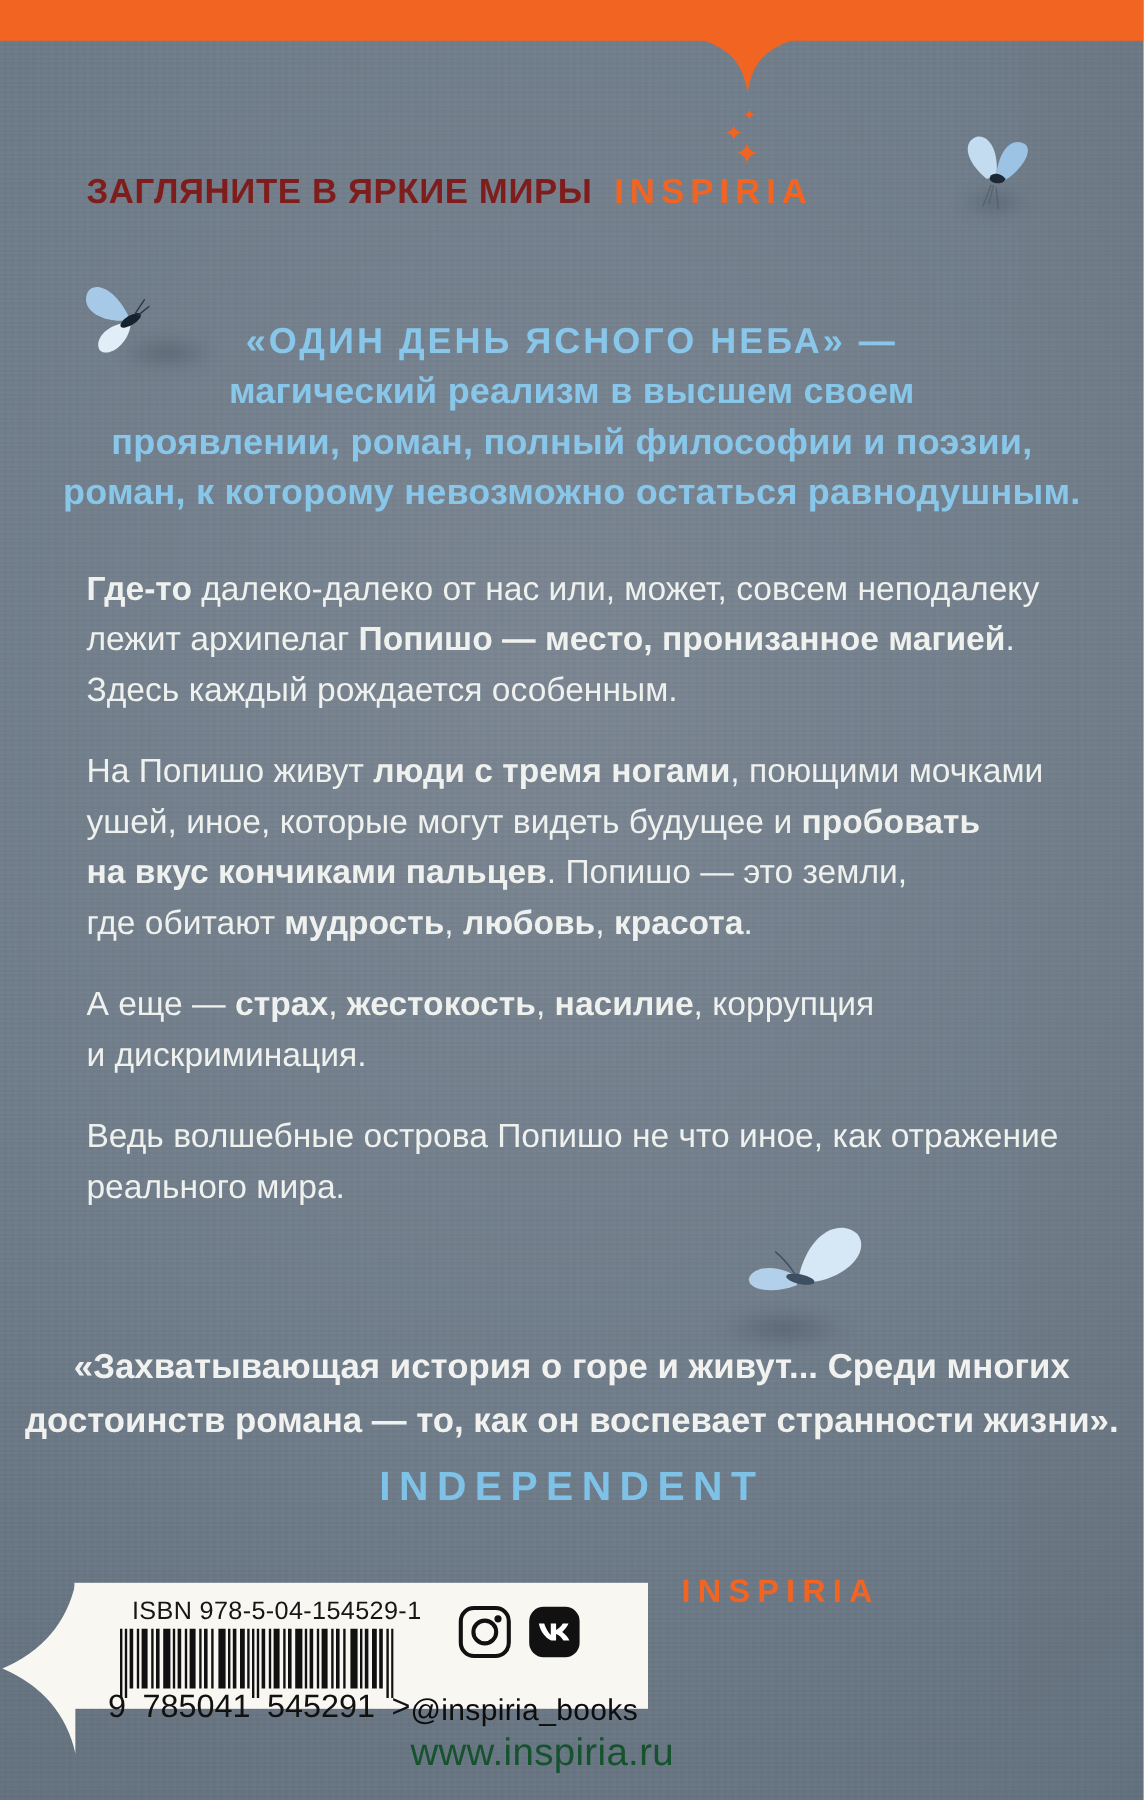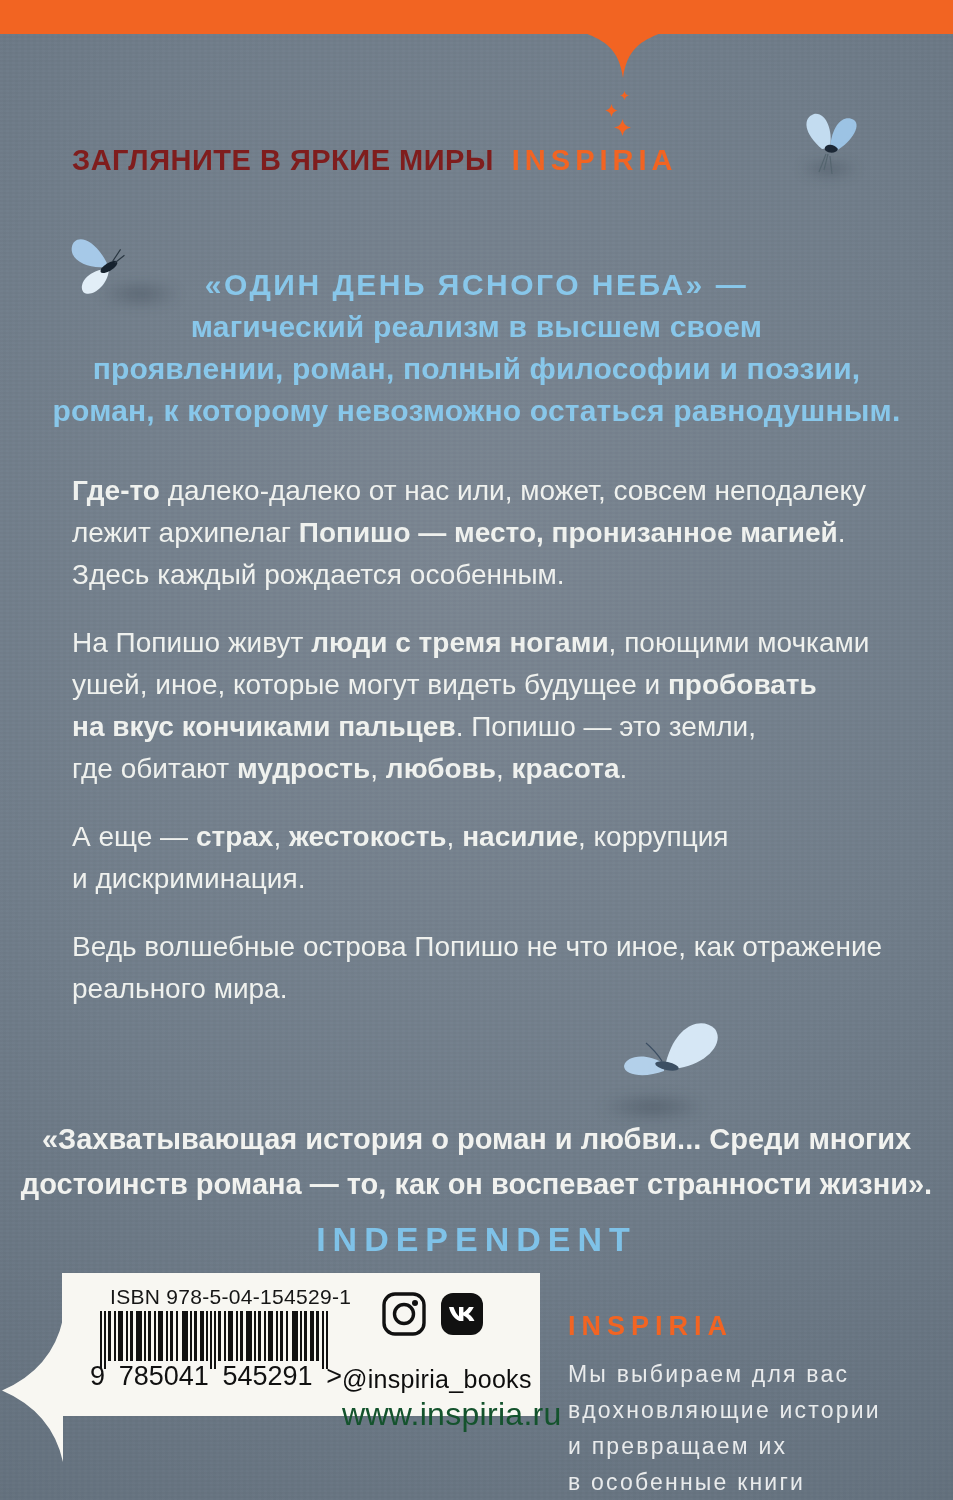--- a/index.html
+++ b/index.html
@@ -26,21 +26,21 @@
   .heading .caps-line{letter-spacing:2.5px;}
   .content{position:absolute;left:72px;top:470px;width:820px;color:#eff1ee;font-size:28px;line-height:42px;}
   .content p{margin:0 0 26px 0;}
   .content b{font-weight:bold;}
   .quote{position:absolute;left:0;top:1117px;width:953px;text-align:center;color:#f1f2ef;
     font-size:29px;font-weight:bold;line-height:45px;}
   .quote-source{margin-top:10px;color:#7fc2e8;font-size:34px;letter-spacing:7px;font-weight:bold;}
   .shadow-blob{position:absolute;border-radius:50%;filter:blur(6px);background:radial-gradient(closest-side, rgba(25,35,46,.28), rgba(25,35,46,0));}
   .butterfly{position:absolute;}
   
-  .card{position:absolute;left:62px;top:1273px;width:478px;height:143px;background:#f8f7f2;}
+  .card{position:absolute;left:62px;top:1319px;width:478px;height:105px;background:#f8f7f2;}
   .card-notch{position:absolute;left:0;top:1319px;width:63px;height:143px;}
   .isbn{position:absolute;left:48px;top:12px;font-size:21px;color:#161616;letter-spacing:.3px;}
   .barcode{position:absolute;left:38px;top:38px;width:228px;height:62px;}
   .barcode-digits{position:absolute;left:28px;top:88px;width:252px;display:flex;justify-content:space-between;
     font-size:27px;color:#111;font-family:"Liberation Sans",sans-serif;}
   .social{position:absolute;left:280px;top:18px;width:182px;text-align:center;}
   .social-icons{display:flex;justify-content:center;gap:12px;}
   .social-handle{margin-top:28px;font-size:25px;color:#0d0d0d;letter-spacing:.3px;}
   .social-site{margin-top:2px;font-size:32px;color:#14532d;letter-spacing:.3px;}
   .publisher{position:absolute;left:568px;top:1311px;width:380px;}
@@ -103,21 +103,21 @@
 </div>
 
 <div class="content">
   <p><b>Где-то</b><span> далеко-далеко от нас или, может, совсем неподалеку</span><br><span>лежит архипелаг </span><b>Попишо — место, пронизанное магией</b><span>.</span><br><span>Здесь каждый рождается особенным.</span></p>
   <p><span>На Попишо живут </span><b>люди с тремя ногами</b><span>, поющими мочками</span><br><span>ушей, иное, которые могут видеть будущее и </span><b>пробовать</b><br><b>на вкус кончиками пальцев</b><span>. Попишо — это земли,</span><br><span>где обитают </span><b>мудрость</b><span>, </span><b>любовь</b><span>, </span><b>красота</b><span>.</span></p>
   <p><span>А еще — </span><b>страх</b><span>, </span><b>жестокость</b><span>, </span><b>насилие</b><span>, коррупция</span><br><span>и дискриминация.</span></p>
   <p><span>Ведь волшебные острова Попишо не что иное, как отражение</span><br><span>реального мира.</span></p>
 </div>
 
 <div class="quote">
-  <div>«Захватывающая история о роман и любви... Среди многих</div>
+  <div>«Захватывающая история о горе и живут... Среди многих</div>
   <div>достоинств романа — то, как он воспевает странности жизни».</div>
   <div class="quote-source">INDEPENDENT</div>
 </div>
 
 <svg class="card-notch" viewBox="0 0 63 143" preserveAspectRatio="none">
   <path d="M63,0 Q52,50 2,71.5 Q52,93 63,143 Z" fill="#f8f7f2"></path>
 </svg>
 <div class="card">
   <div class="isbn">ISBN 978-5-04-154529-1</div>
   <svg class="barcode" viewBox="0 0 228 62" preserveAspectRatio="none">
@@ -145,19 +145,13 @@
         <path d="M10 16 h4.5 c1.5 4.5 3.4 7.6 5.5 9.5 v-9.5 h4.4 v5.4 c2.2-1.1 4.3-3.3 5.6-5.4 h4.8 c-1.3 2.9-3.4 5.5-5.3 7.1 2.3 1.6 4.9 4.2 6 6.9 h-5 c-1.3-2.3-3.6-4.5-6.1-5.4 v5.4 h-4 c-5.4-2.1-9.1-7.8-10.4-14z" fill="#fff"></path>
       </svg>
     </div>
     <div class="social-handle">@inspiria_books</div>
     <div class="social-site">www.inspiria.ru</div>
   </div>
 </div>
 
 <div class="publisher">
   <div class="publisher-name">INSPIRIA</div>
-  <div class="publisher-lines">
-    <div>Мы выбираем для вас</div>
-    <div>вдохновляющие истории</div>
-    <div>и превращаем их</div>
-    <div>в особенные книги</div>
-  </div>
 </div>
 
 </body></html>

